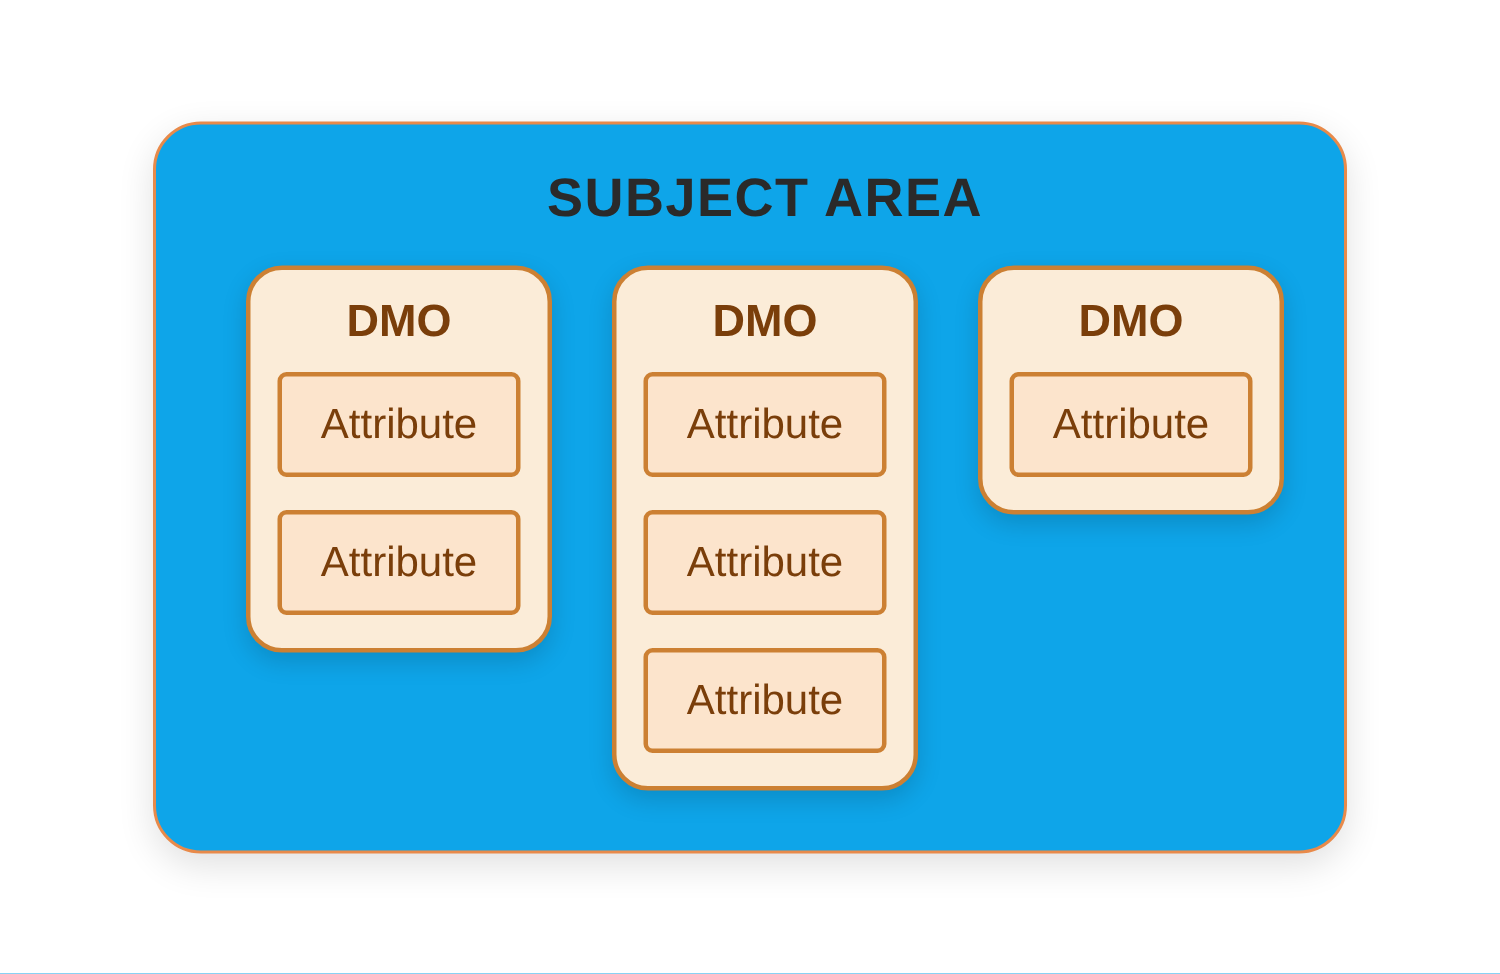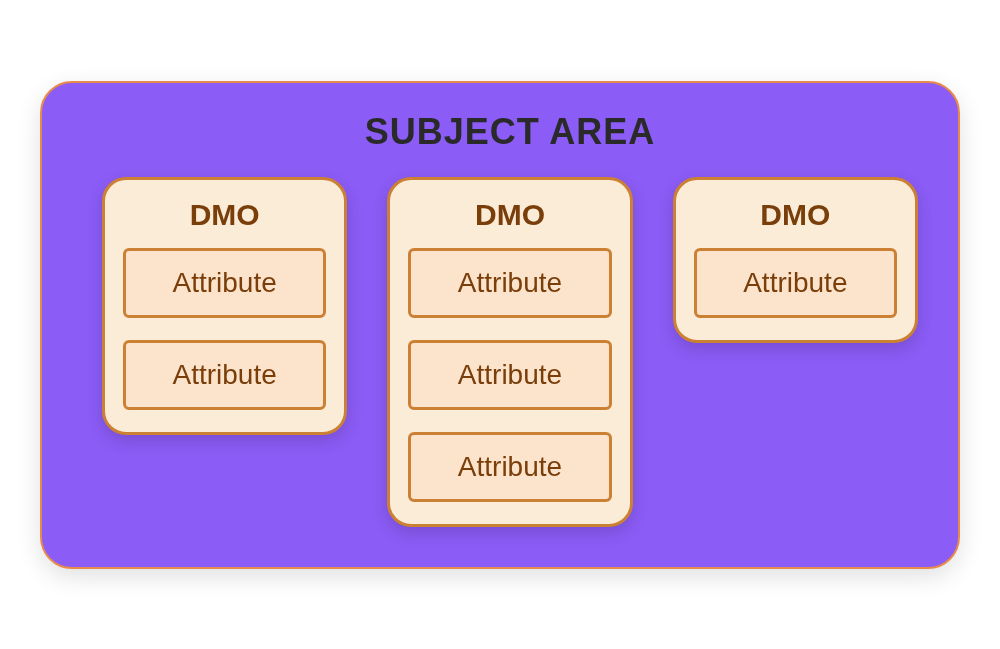--- a/index.html
+++ b/index.html
@@ -11,22 +11,22 @@
       font-family: -apple-system, BlinkMacSystemFont, "Segoe UI", Arial, sans-serif;
       background: #ffffff;
       width: 1000px;
       height: 649px;
       display: flex;
       align-items: center;
       justify-content: center;
       padding: 20px;
     }
     .subject-area {
-      width: 920px;
-      background: #8b5cf6;
+      width: 796px;
+      background: #0ea5e9;
       border: 2px solid #e88a4a;
       border-radius: 32px;
       padding: 28px 40px 40px 60px;
       box-shadow: 0 8px 24px rgba(0,0,0,0.12);
     }
     .subject-title {
       text-align: center;
       font-size: 36px;
       font-weight: 600;
       letter-spacing: 1px;

